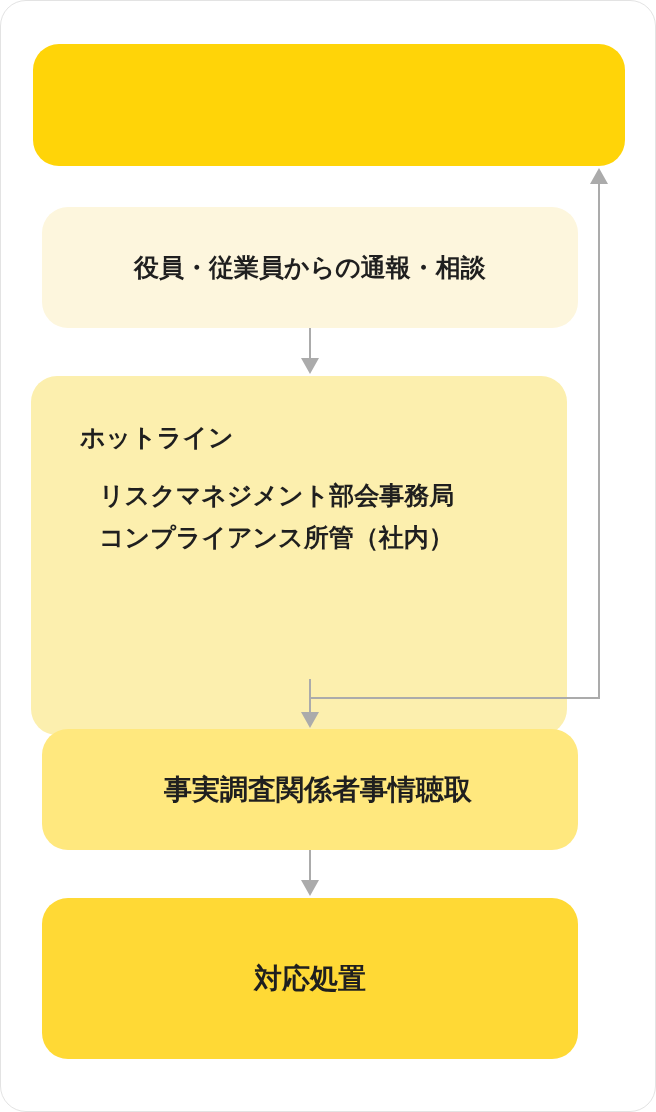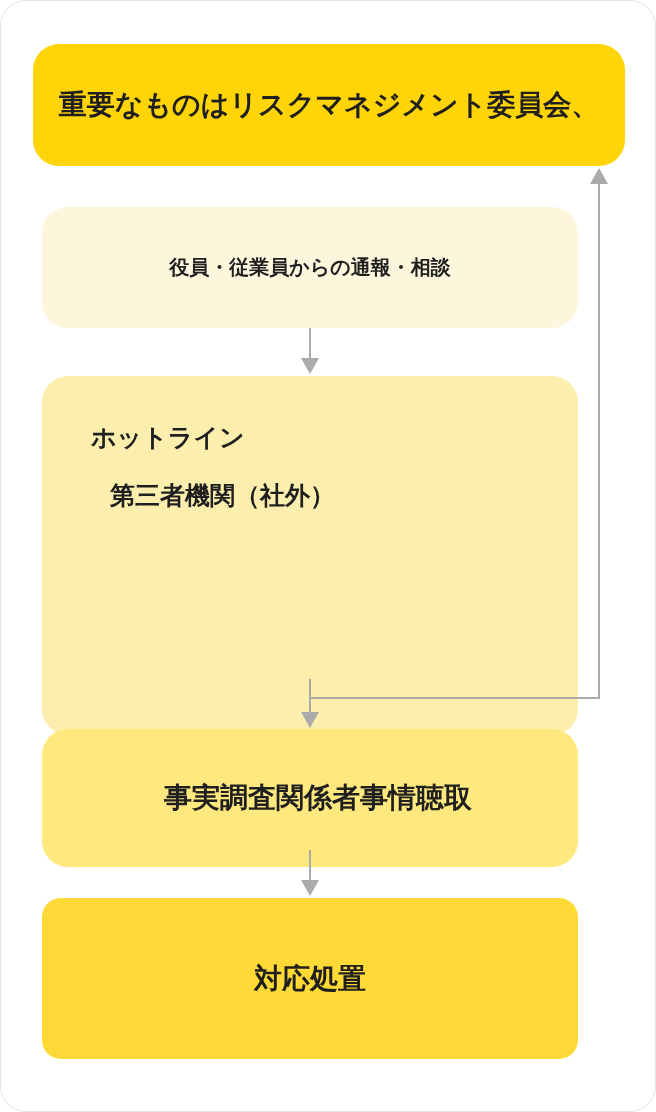--- a/index.html
+++ b/index.html
@@ -16,30 +16,30 @@
     font-weight:700;
   }
   .box{position:absolute;border-radius:26px;box-sizing:border-box;}
   .center-box{
     display:flex;flex-direction:column;align-items:center;justify-content:center;
     text-align:center;
   }
   .box-report{left:32px;top:43px;width:592px;height:122px;background:#ffd408;
     font-size:28px;line-height:42px;}
   .box-consult{left:41px;top:206px;width:536px;height:121px;background:#fdf6dd;
-    font-size:20px;}
-  .box-hotline{left:41px;top:375px;width:536px;height:359px;background:#fcefae;
+    font-size:25px;}
+  .box-hotline{left:30px;top:375px;width:536px;height:359px;background:#fcefae;
     font-size:25px;padding:46px 20px 9px 49px;}
   .box-hotline .hotline-title{line-height:30px;margin:0 0 22px 0;}
   .box-hotline ul{list-style:none;margin:0;padding:0 0 0 19px;}
   .box-hotline li{line-height:42px;}
-  .box-investigation{left:41px;top:728px;width:536px;height:138px;background:#ffe87e;
+  .box-investigation{left:41px;top:728px;width:536px;height:121px;background:#ffe87e;
     font-size:28px;padding-left:16px;}
   .box-action{left:41px;top:897px;width:536px;height:161px;background:#ffd935;
-    font-size:28px;line-height:43px;border-radius:19px;}
+    font-size:28px;line-height:43px;}
   .conn-line{position:absolute;background:#ababab;}
   .arrowhead{position:absolute;width:0;height:0;}
   .head-down{border-left:9px solid transparent;border-right:9px solid transparent;
     border-top:16px solid #ababab;}
   .head-up{border-left:9px solid transparent;border-right:9px solid transparent;
     border-bottom:16px solid #ababab;}
   
   .line-consult{left:308px;top:327px;width:2px;height:32px;}
   .head-consult{left:300px;top:357px;}
   
@@ -53,34 +53,34 @@
   
   .line-invest{left:308px;top:849px;width:2px;height:32px;}
   .head-action{left:300px;top:879px;}
 </style>
 </head>
 <body>
 
 <div class="canvas">
 
   <div class="box box-report center-box">
-    <span>重要なものはリスクマネジメント委員会、</span>
   </div>
 
   <div class="box box-consult center-box">
     <span>役員・従業員からの通報・相談</span>
   </div>
 
   <div class="conn-line line-consult"></div>
   <div class="arrowhead head-down head-consult"></div>
 
   <div class="box box-hotline">
     <p class="hotline-title">ホットライン</p>
     <ul>
-      <li>第三者機関（社外）</li>
+      <li>リスクマネジメント部会事務局</li>
+      <li>コンプライアンス所管（社内）</li>
     </ul>
   </div>
 
   <div class="conn-line line-hotline-stub"></div>
   <div class="conn-line line-branch-h"></div>
   <div class="conn-line line-to-invest"></div>
   <div class="arrowhead head-down head-invest"></div>
 
   <div class="conn-line line-feedback"></div>
   <div class="arrowhead head-up head-feedback"></div>

